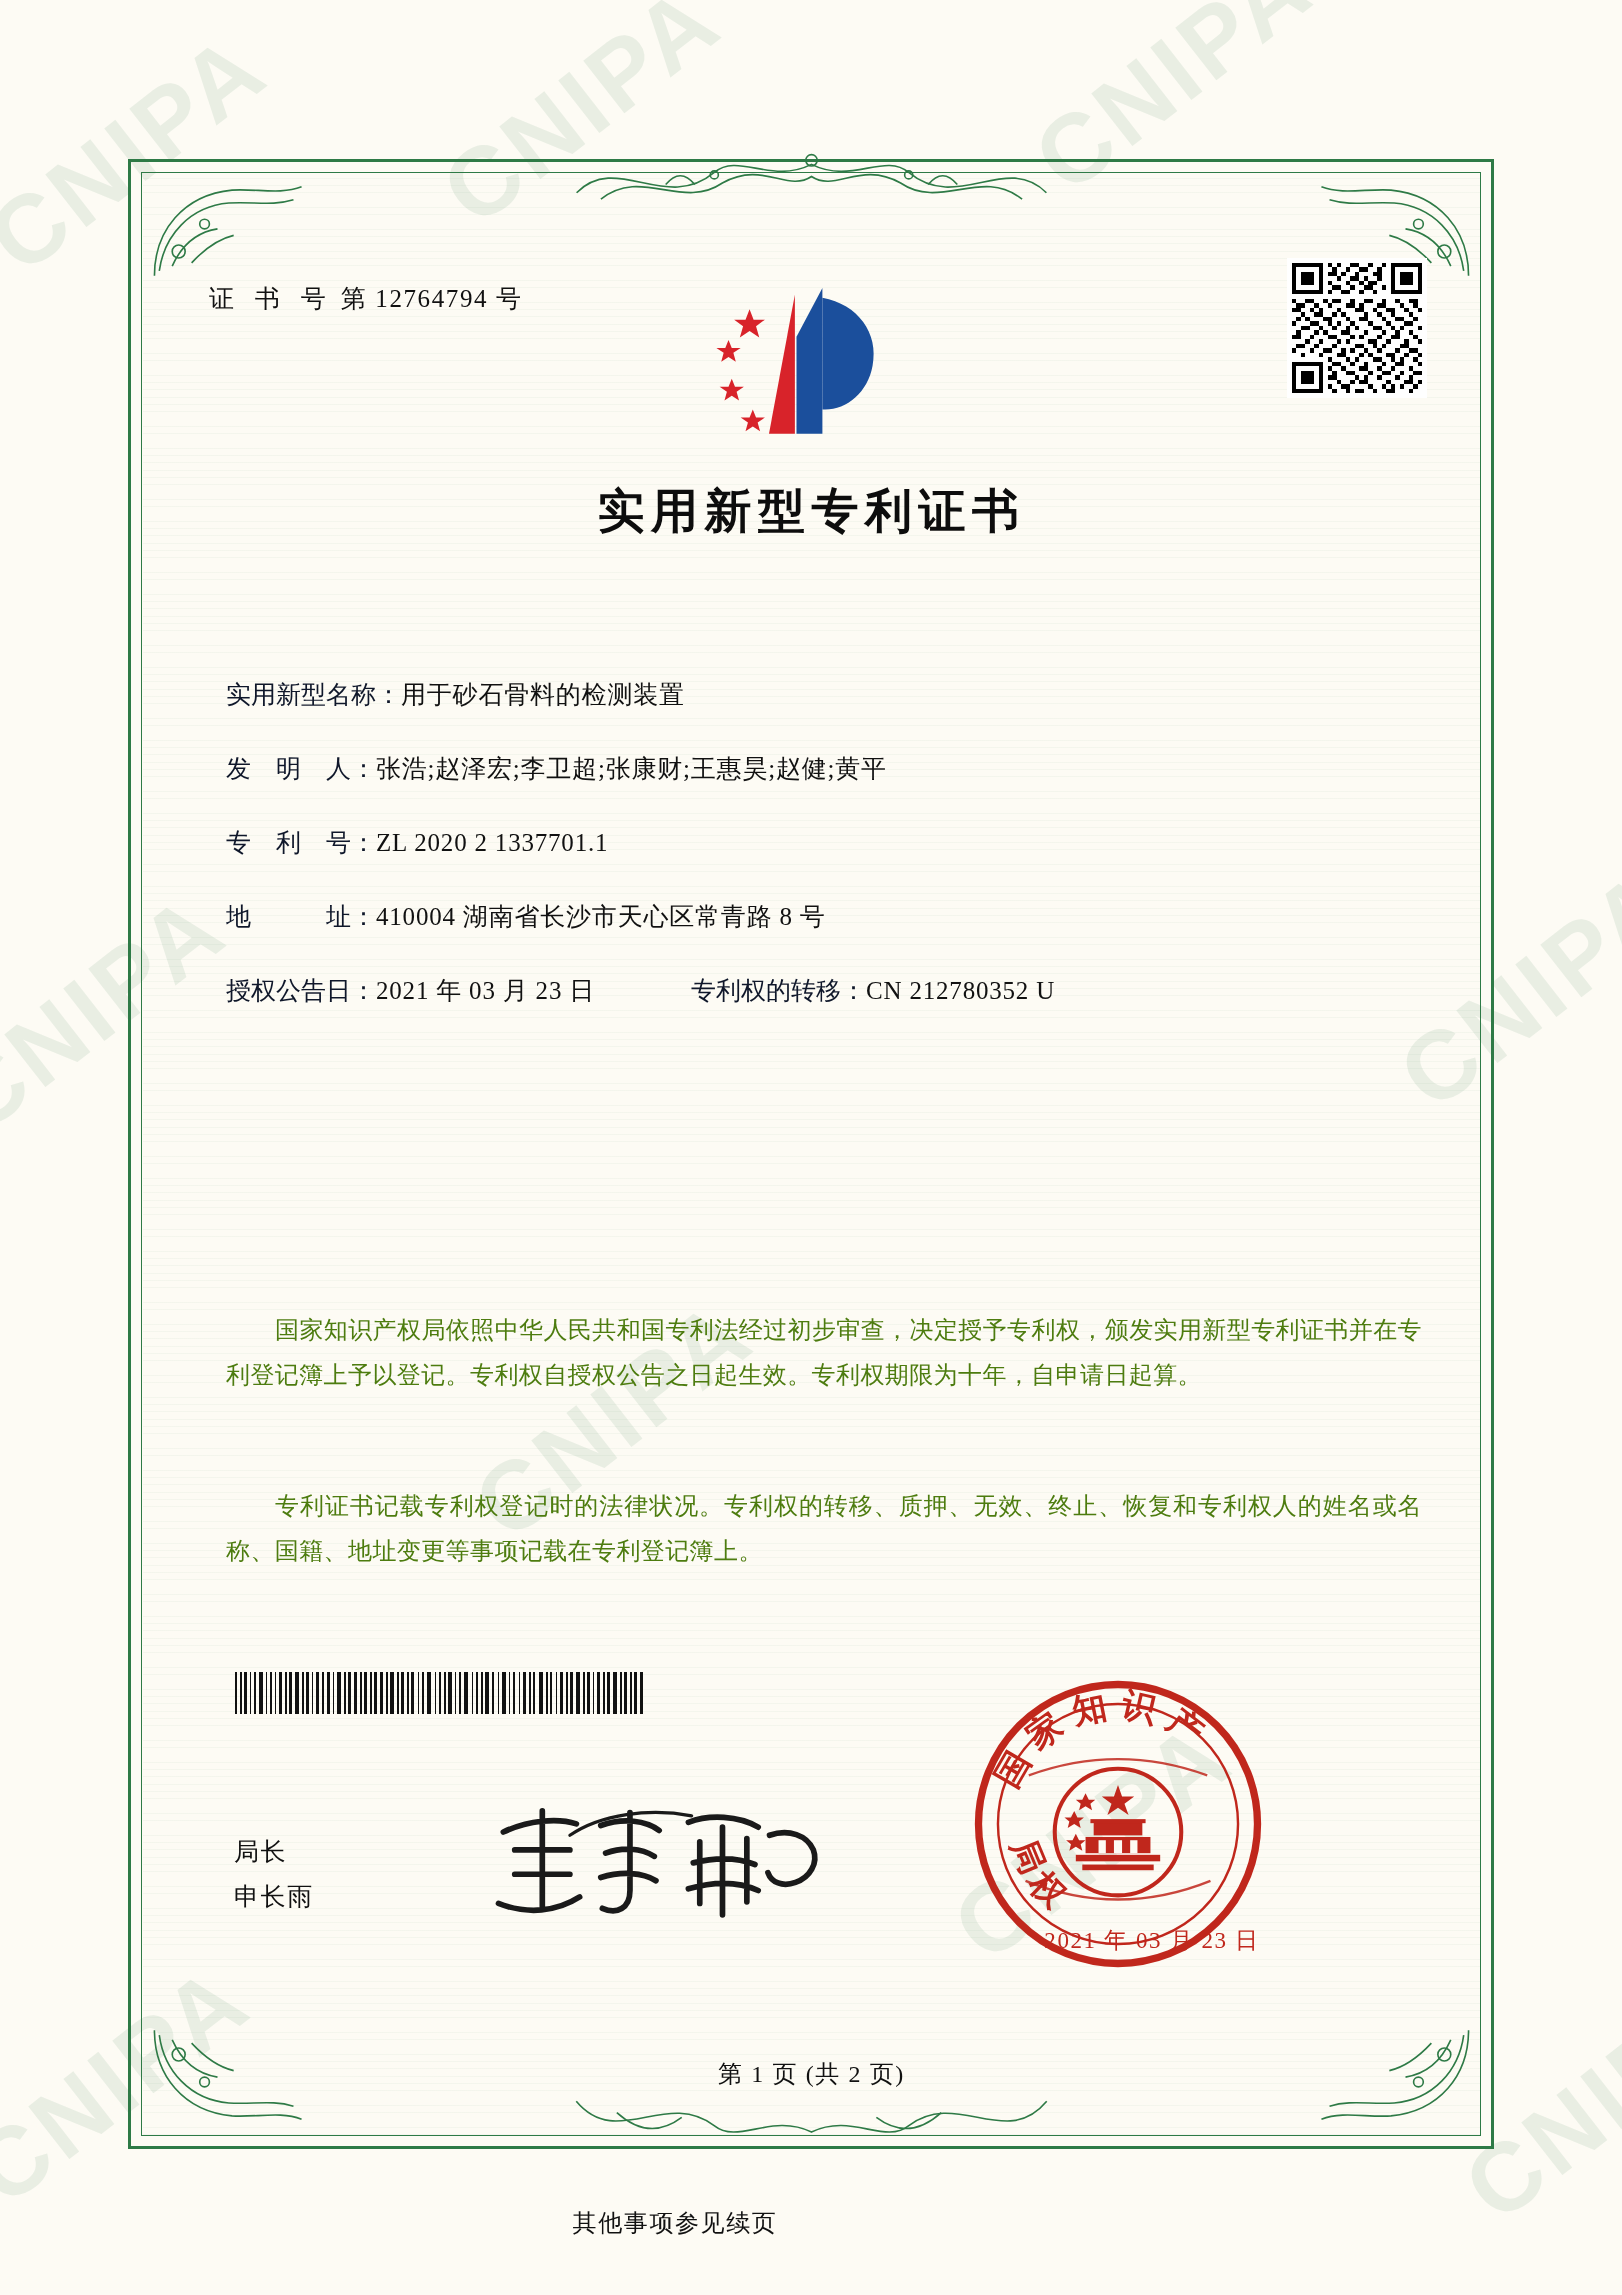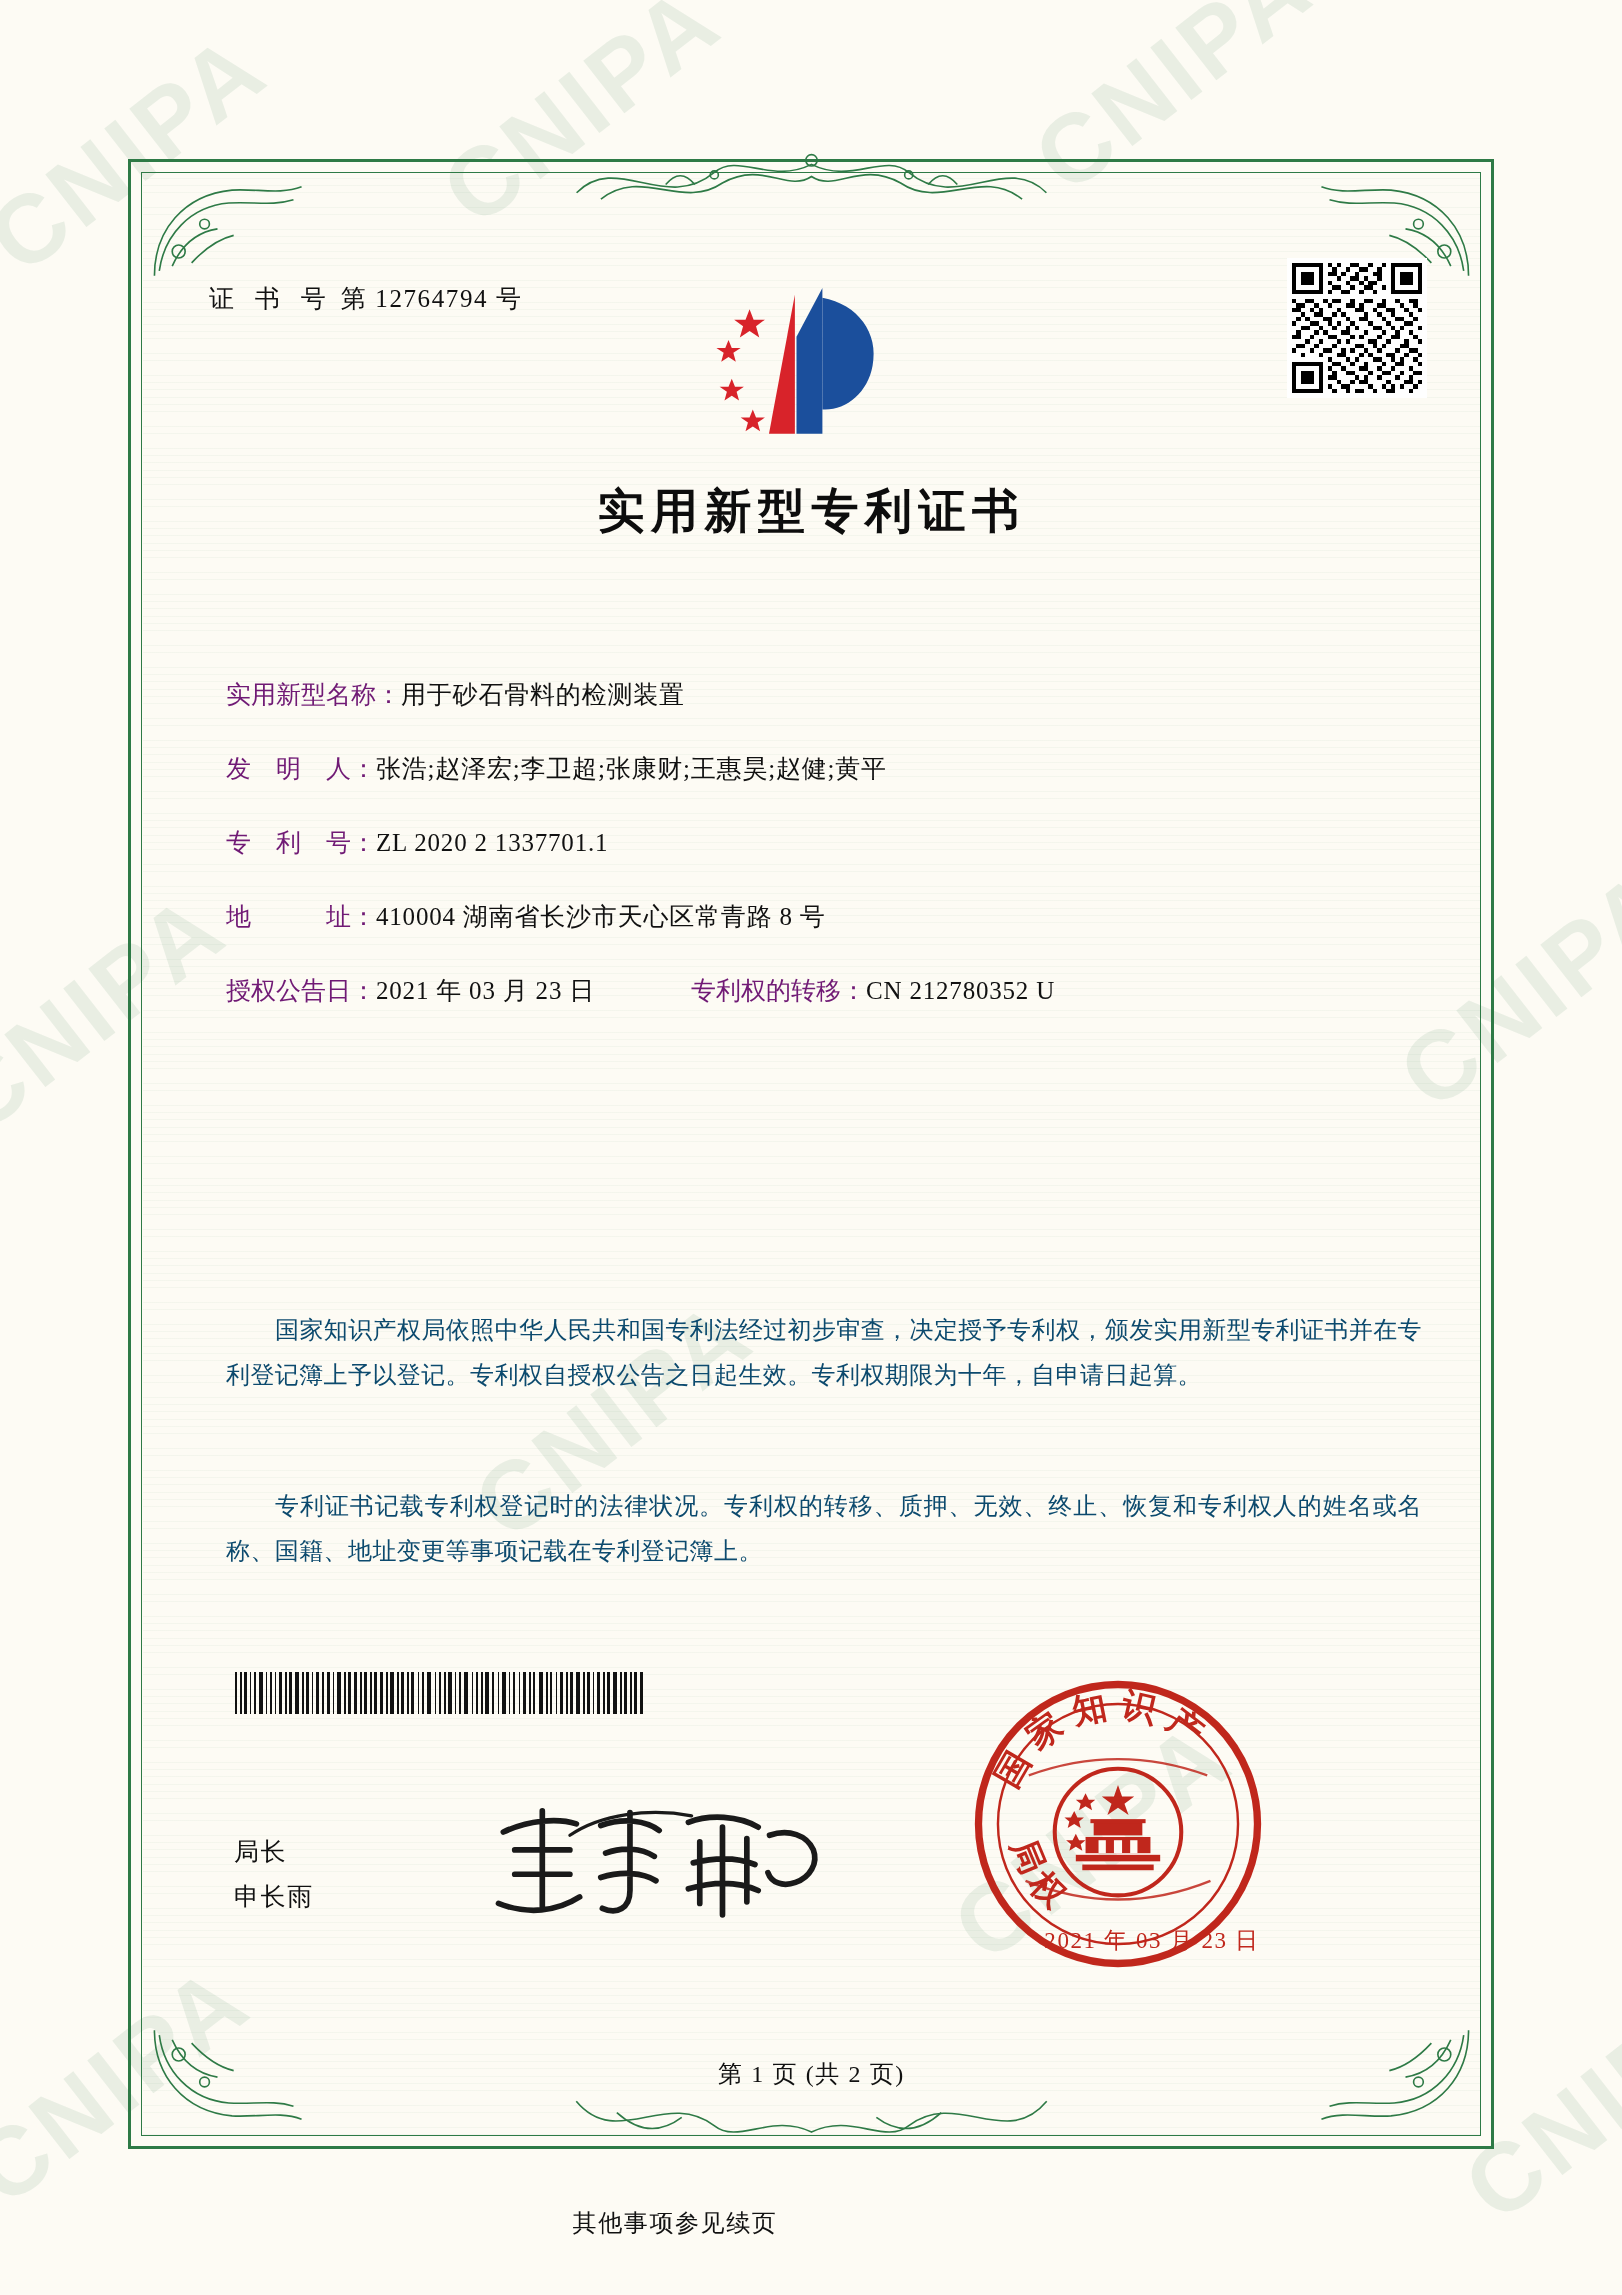--- a/index.html
+++ b/index.html
@@ -158,36 +158,36 @@
   }
   .row {
     font-size: 25px;
     color: #111;
     margin-bottom: 44px;
     line-height: 1.2;
     white-space: nowrap;
   }
   .row .k {
     display: inline-block;
-    color: #701a75;
+    color: #0f172a;
   }
   .row .v { letter-spacing: 0.8px; }
   .v-mono { font-family: "Liberation Serif", serif; letter-spacing: 1.6px; text-align: center; }
 
   .row-grant { margin-bottom: 32px; }
   .grant-gap { display: inline-block; width: 96px; }
 
   
   .para {
     position: absolute;
     left: 226px;
     width: 1196px;
     font-size: 24px;
     line-height: 45px;
-    color: #0c4a6e;
+    color: #4d7c0f;
     text-align: justify;
     letter-spacing: 0.4px;
   }
   .para p { margin: 0 0 8px 0; text-indent: 49px; }
   .p1 { top: 1308px; }
   .p2 { top: 1484px; }
 
   
   .barcode {
     position: absolute;

